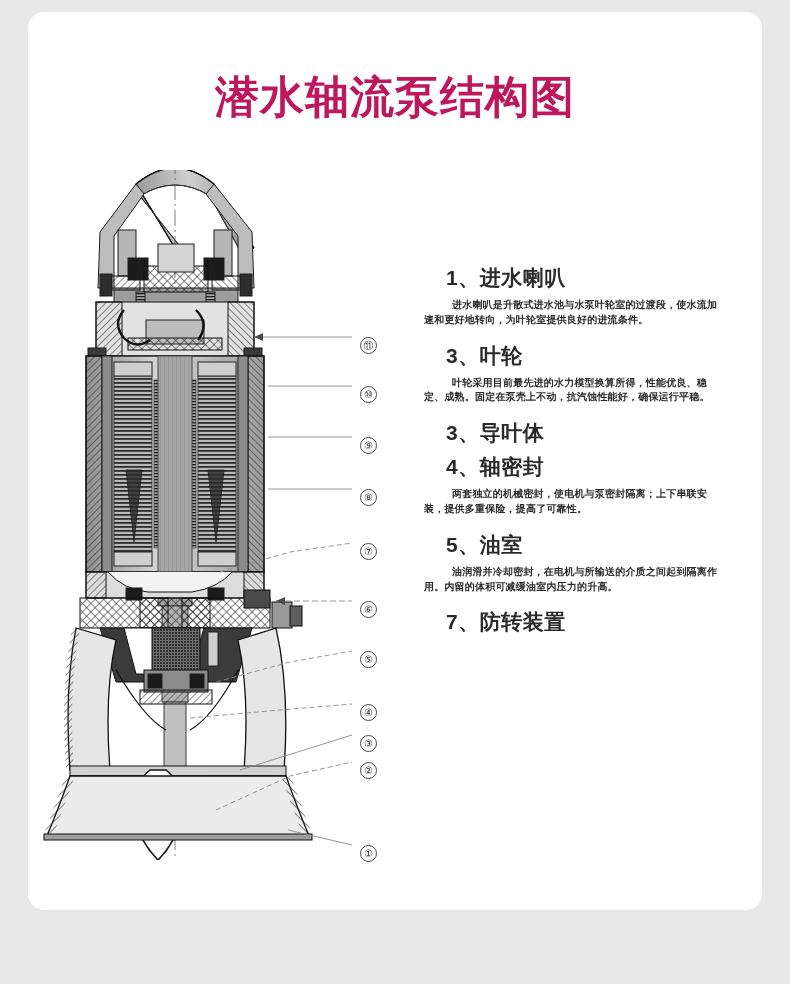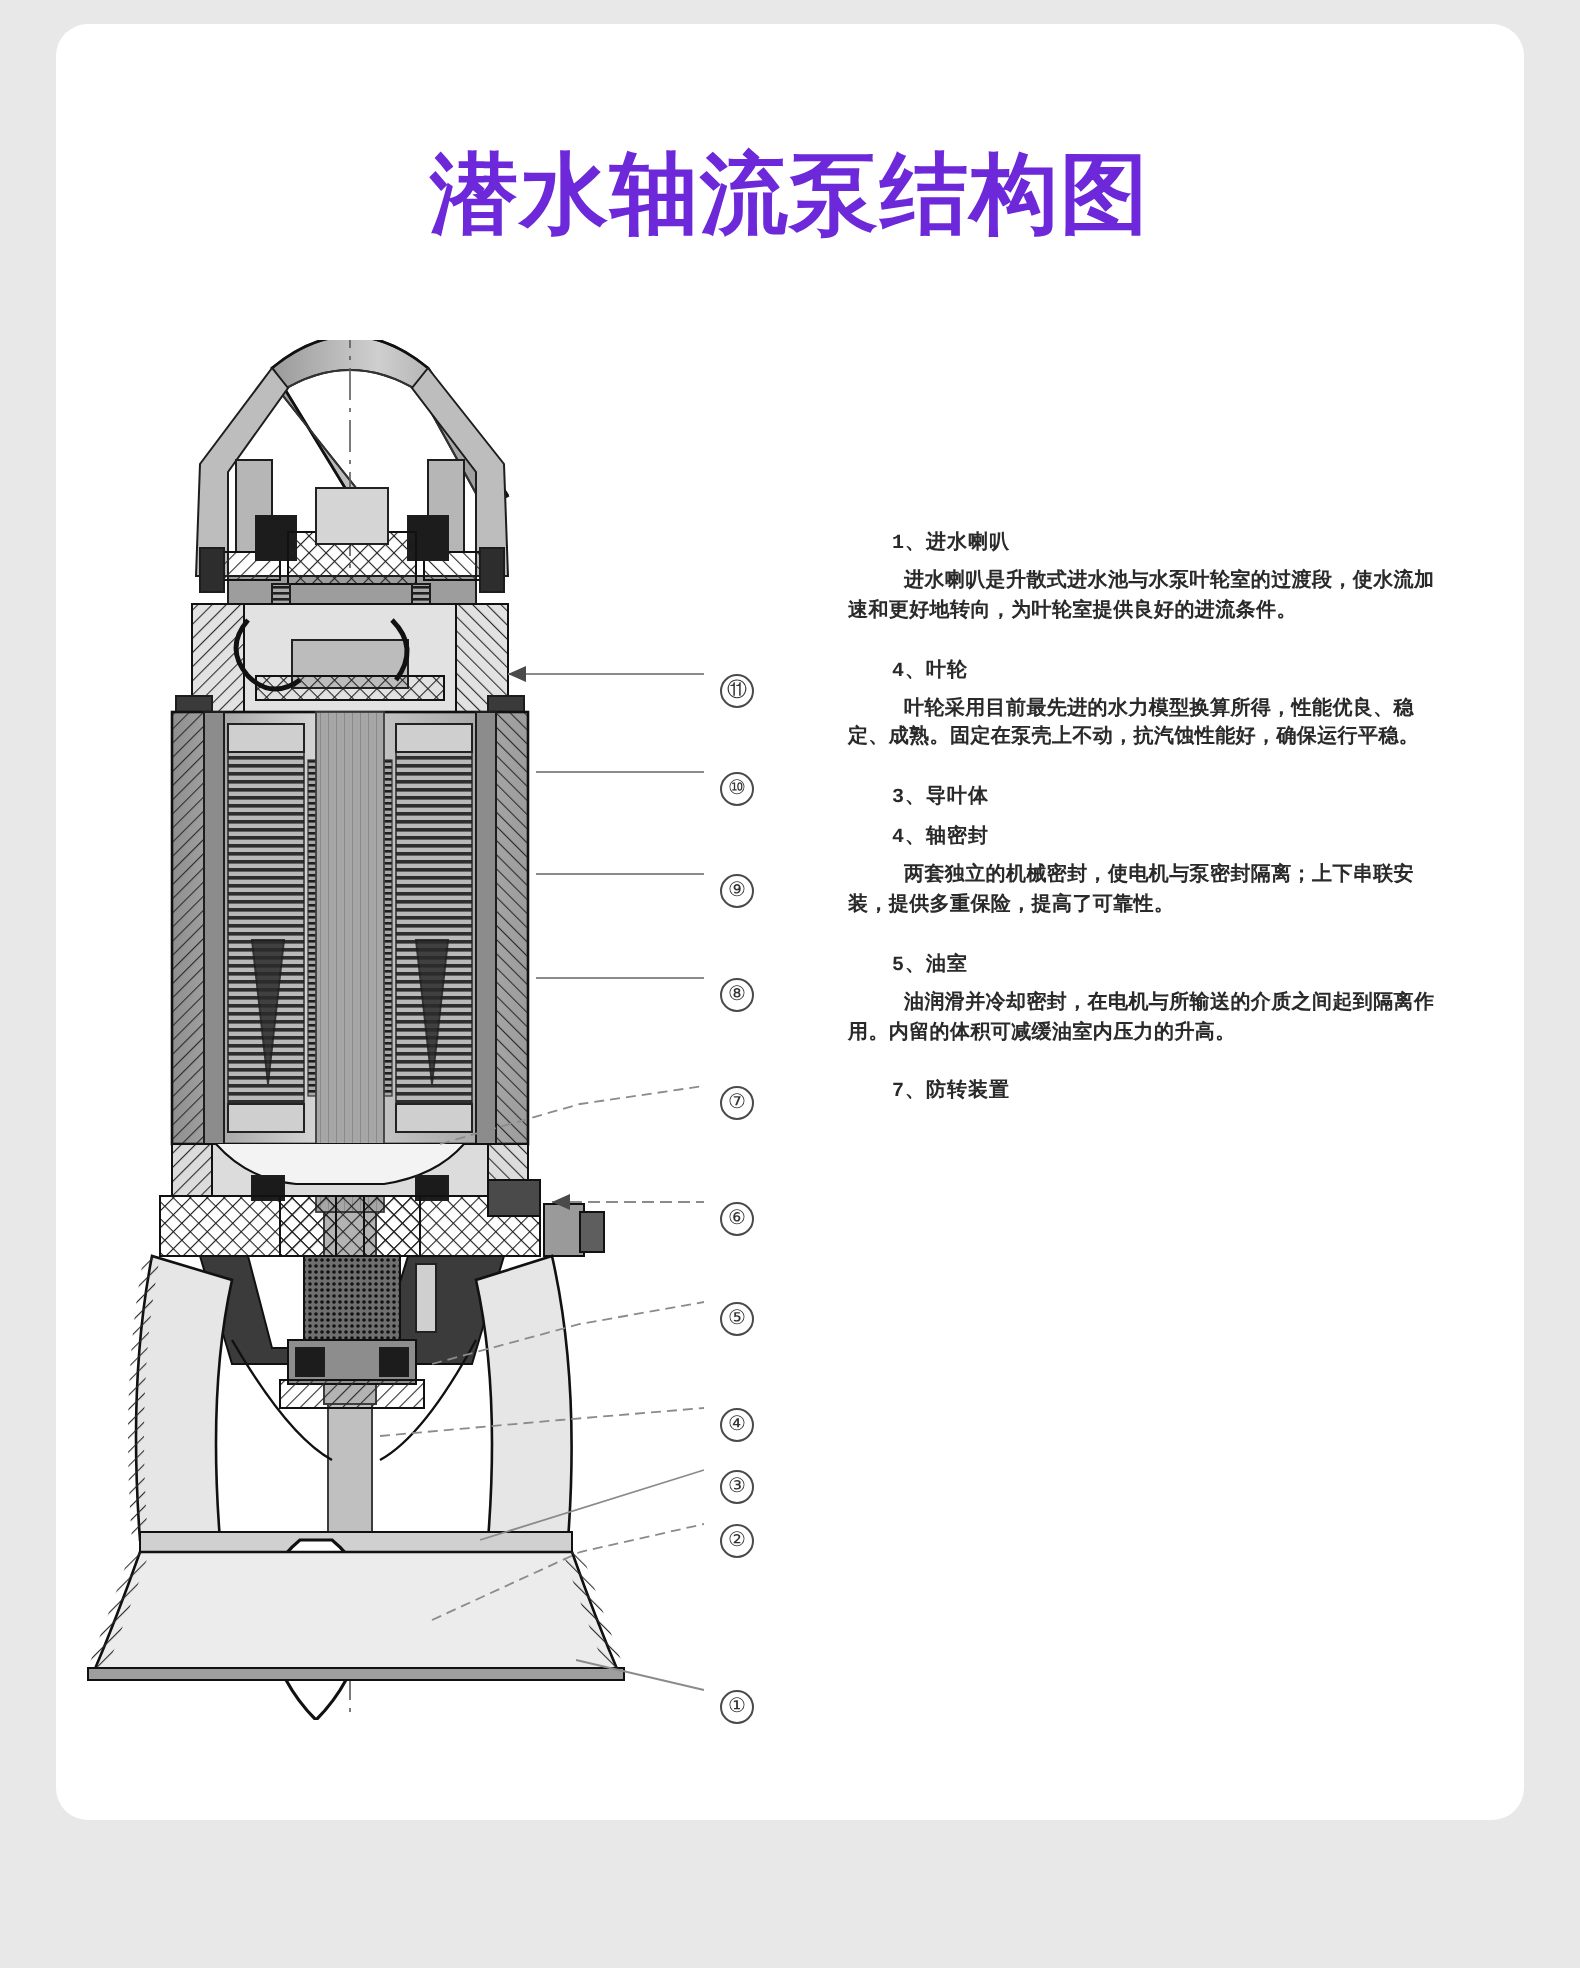--- a/index.html
+++ b/index.html
@@ -26,37 +26,37 @@
 
   
   #title {
     position: absolute;
     left: 0; top: 68px;
     width: 790px;
     text-align: center;
     font-size: 44px;
     font-weight: bold;
     letter-spacing: 1px;
-    color: #6d28d9;
+    color: #be185d;
     font-family: "DejaVu Sans", "Liberation Sans", sans-serif;
   }
 
   
   #desc {
     position: absolute;
     left: 424px; top: 264px;
     width: 296px;
     color: #2a2a2a;
   }
   .sec-head {
-    font-size: 10px;
+    font-size: 21px;
     font-weight: bold;
     margin: 0 0 6px 22px;
     letter-spacing: 0.5px;
-    font-family: Liberation Mono, monospace;
+    font-family: Liberation Sans, sans-serif;
   }
   .sec-body {
     font-size: 10px;
     font-weight: bold;
     line-height: 1.48;
     margin: 0 0 14px 0;
     text-indent: 28px;
     letter-spacing: 0.2px;
     font-family: "DejaVu Sans", "Liberation Sans", sans-serif;
   }
@@ -301,21 +301,21 @@
     <div class="callout" style="left:360px; top:762px;">②</div>
     <div class="callout" style="left:360px; top:845px;">①</div>
   </div>
 
   <div id="desc">
     <div>
       <div class="sec-head">1、进水喇叭</div>
       <p class="sec-body">进水喇叭是升散式进水池与水泵叶轮室的过渡段，使水流加速和更好地转向，为叶轮室提供良好的进流条件。</p>
     </div>
     <div>
-      <div class="sec-head">4、叶轮</div>
+      <div class="sec-head">3、叶轮</div>
       <p class="sec-body">叶轮采用目前最先进的水力模型换算所得，性能优良、稳定、成熟。固定在泵壳上不动，抗汽蚀性能好，确保运行平稳。</p>
     </div>
     <div>
       <div class="sec-head">3、导叶体</div>
     </div>
     <div>
       <div class="sec-head">4、轴密封</div>
       <p class="sec-body">两套独立的机械密封，使电机与泵密封隔离；上下串联安装，提供多重保险，提高了可靠性。</p>
     </div>
     <div>

